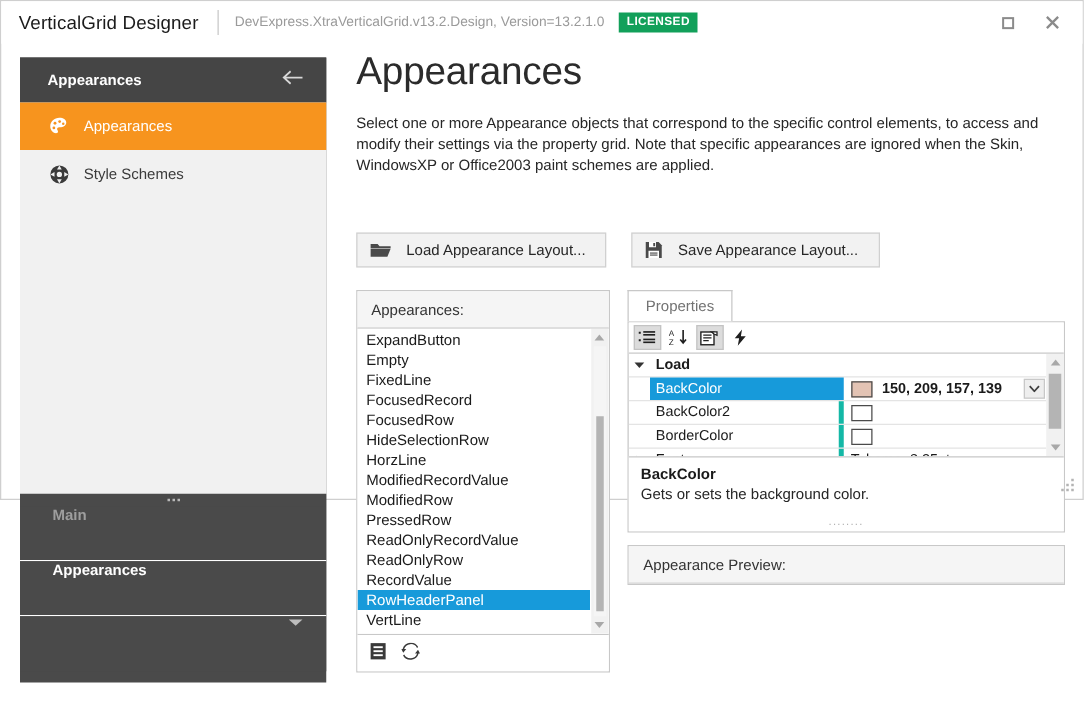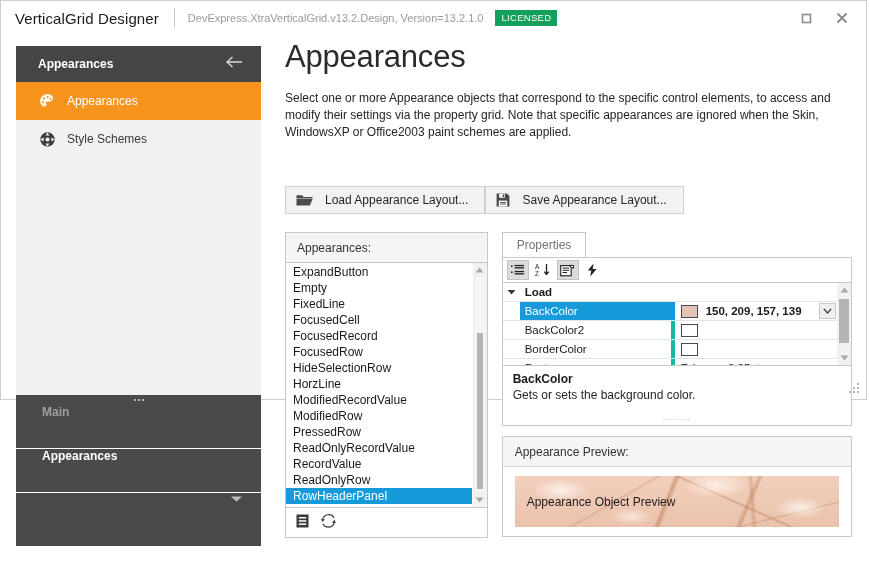--- a/index.html
+++ b/index.html
@@ -48,21 +48,21 @@
   }
   .assembly-info {
     font-size: 11px;
     color: #9a9a9a;
   }
   .licensed-badge {
     margin-left: 12px;
     background: #12a05a;
     color: #ffffff;
     font-size: 9.5px;
-    font-weight: normal;
+    font-weight: bold;
     letter-spacing: .3px;
     padding: 3px 6px 3px 6px;
     line-height: 1;
   }
   .win-buttons {
     position: absolute;
     right: 6px;
     top: 0;
     height: 34px;
     display: flex;
@@ -174,21 +174,21 @@
     letter-spacing: -0.2px;
   }
   .page-desc {
     width: 552px;
     font-size: 12px;
     line-height: 17px;
     color: #262626;
     margin-left: 2px;
     margin-bottom: 30px;
   }
-  .btn-row { display: flex; gap: 0; margin-left: 2px; margin-top: 45px; }
+  .btn-row { display: flex; gap: 20px; margin-left: 2px; margin-top: 45px; }
   .flat-btn {
     height: 28px;
     background: #f2f2f2;
     border: 1px solid #d0d0d0;
     display: flex;
     align-items: center;
     padding: 0 16px 0 10px;
     font-size: 12px;
     color: #262626;
     box-sizing: border-box;
@@ -578,31 +578,30 @@
 
     <div class="panels">
 
       <div class="app-list-box">
         <div class="app-list-head">Appearances:</div>
         <div class="app-list-body">
           <div class="app-list" id="app-list">
               <div class="app-item">ExpandButton</div>
               <div class="app-item">Empty</div>
               <div class="app-item">FixedLine</div>
-              <div class="app-item">FocusedCell</div>
               <div class="app-item">FocusedRecord</div>
               <div class="app-item">FocusedRow</div>
               <div class="app-item">HideSelectionRow</div>
               <div class="app-item">HorzLine</div>
               <div class="app-item">ModifiedRecordValue</div>
               <div class="app-item">ModifiedRow</div>
               <div class="app-item">PressedRow</div>
               <div class="app-item">ReadOnlyRecordValue</div>
+              <div class="app-item">ReadOnlyRow</div>
               <div class="app-item">RecordValue</div>
-              <div class="app-item">ReadOnlyRow</div>
               <div class="app-item selected">RowHeaderPanel</div>
               <div class="app-item">VertLine</div>
             </div>
           <div class="vscroll">
             <div class="vs-arrow">
               <svg width="9" height="6" viewBox="0 0 9 6">
                   <path d="M4.5 0.6 L8.4 5.4 L0.6 5.4 Z" fill="#a8a8a8"></path>
                 </svg>
             </div>
             <div class="vs-track">
@@ -737,25 +736,20 @@
 
           <div class="desc-pane">
             <div class="desc-title">BackColor</div>
             <div class="desc-body">Gets or sets the background color.</div>
             <div class="desc-grip">........</div>
           </div>
         </div>
 
         <div class="preview-box">
           <div class="preview-head">Appearance Preview:</div>
-          <div class="preview-body">
-            <div class="preview-swatch">
-              <span class="preview-label">Appearance Object Preview</span>
-            </div>
-          </div>
         </div>
       </div>
 
     </div>
   </div>
 
   <div class="resize-grip">
     <svg width="12" height="12" viewBox="0 0 12 12">
       <g fill="#b3b3b3">
         <rect x="9" y="1" width="2" height="2"></rect>

